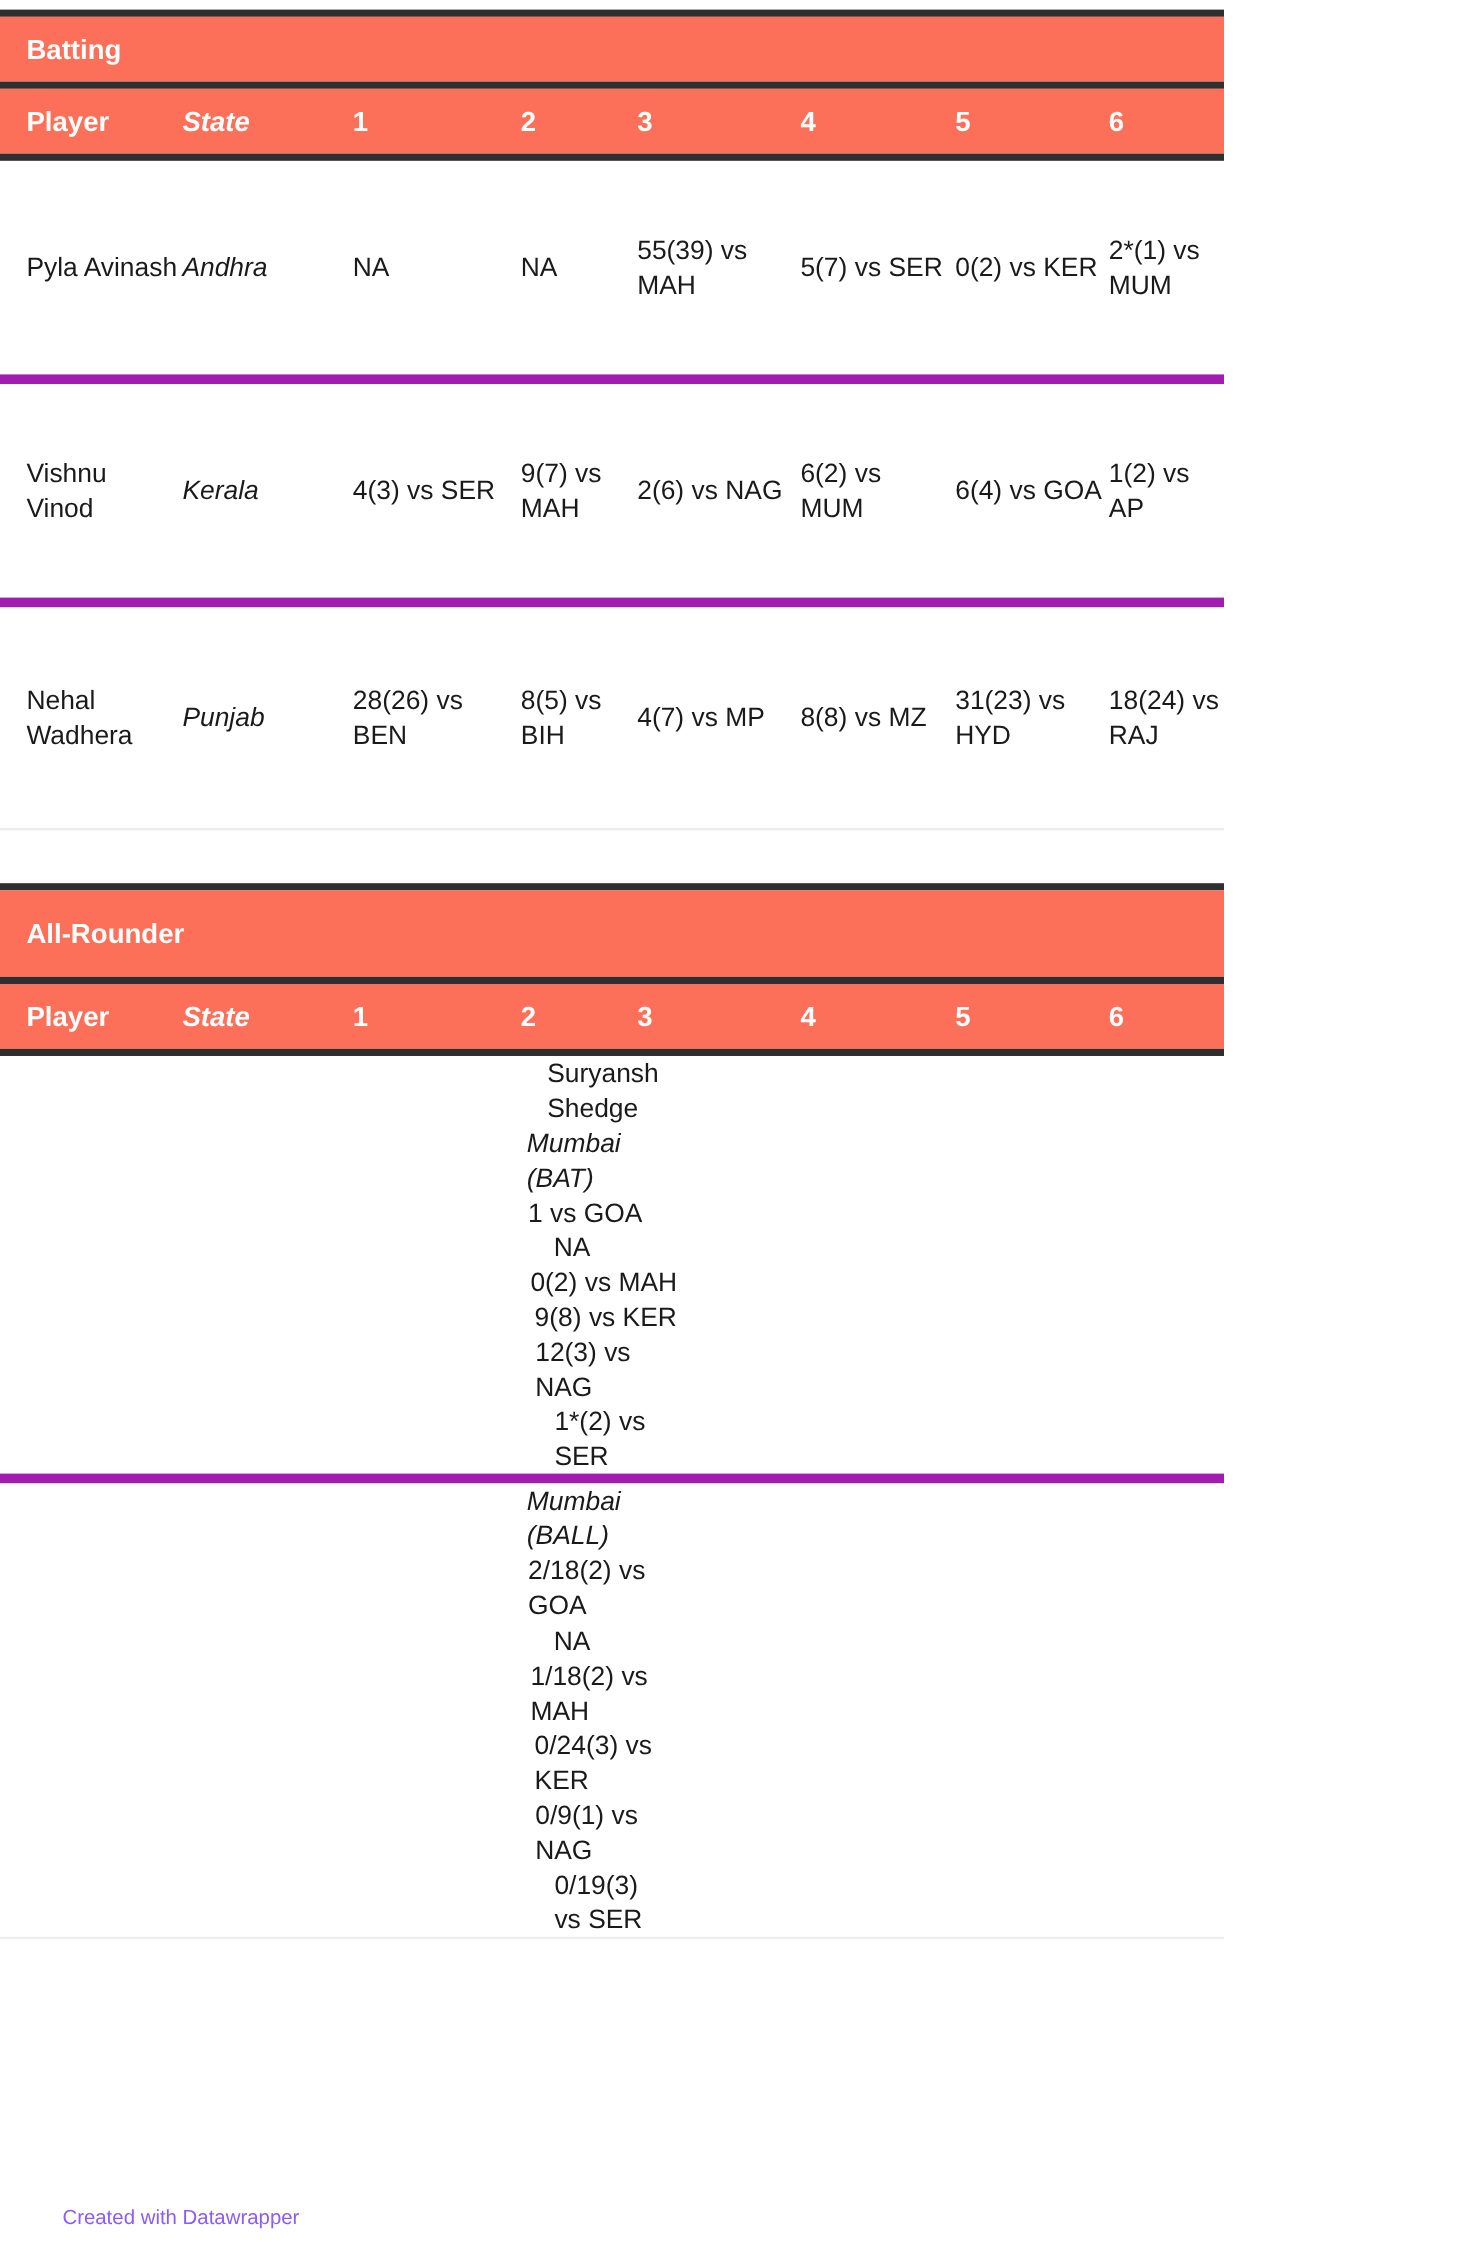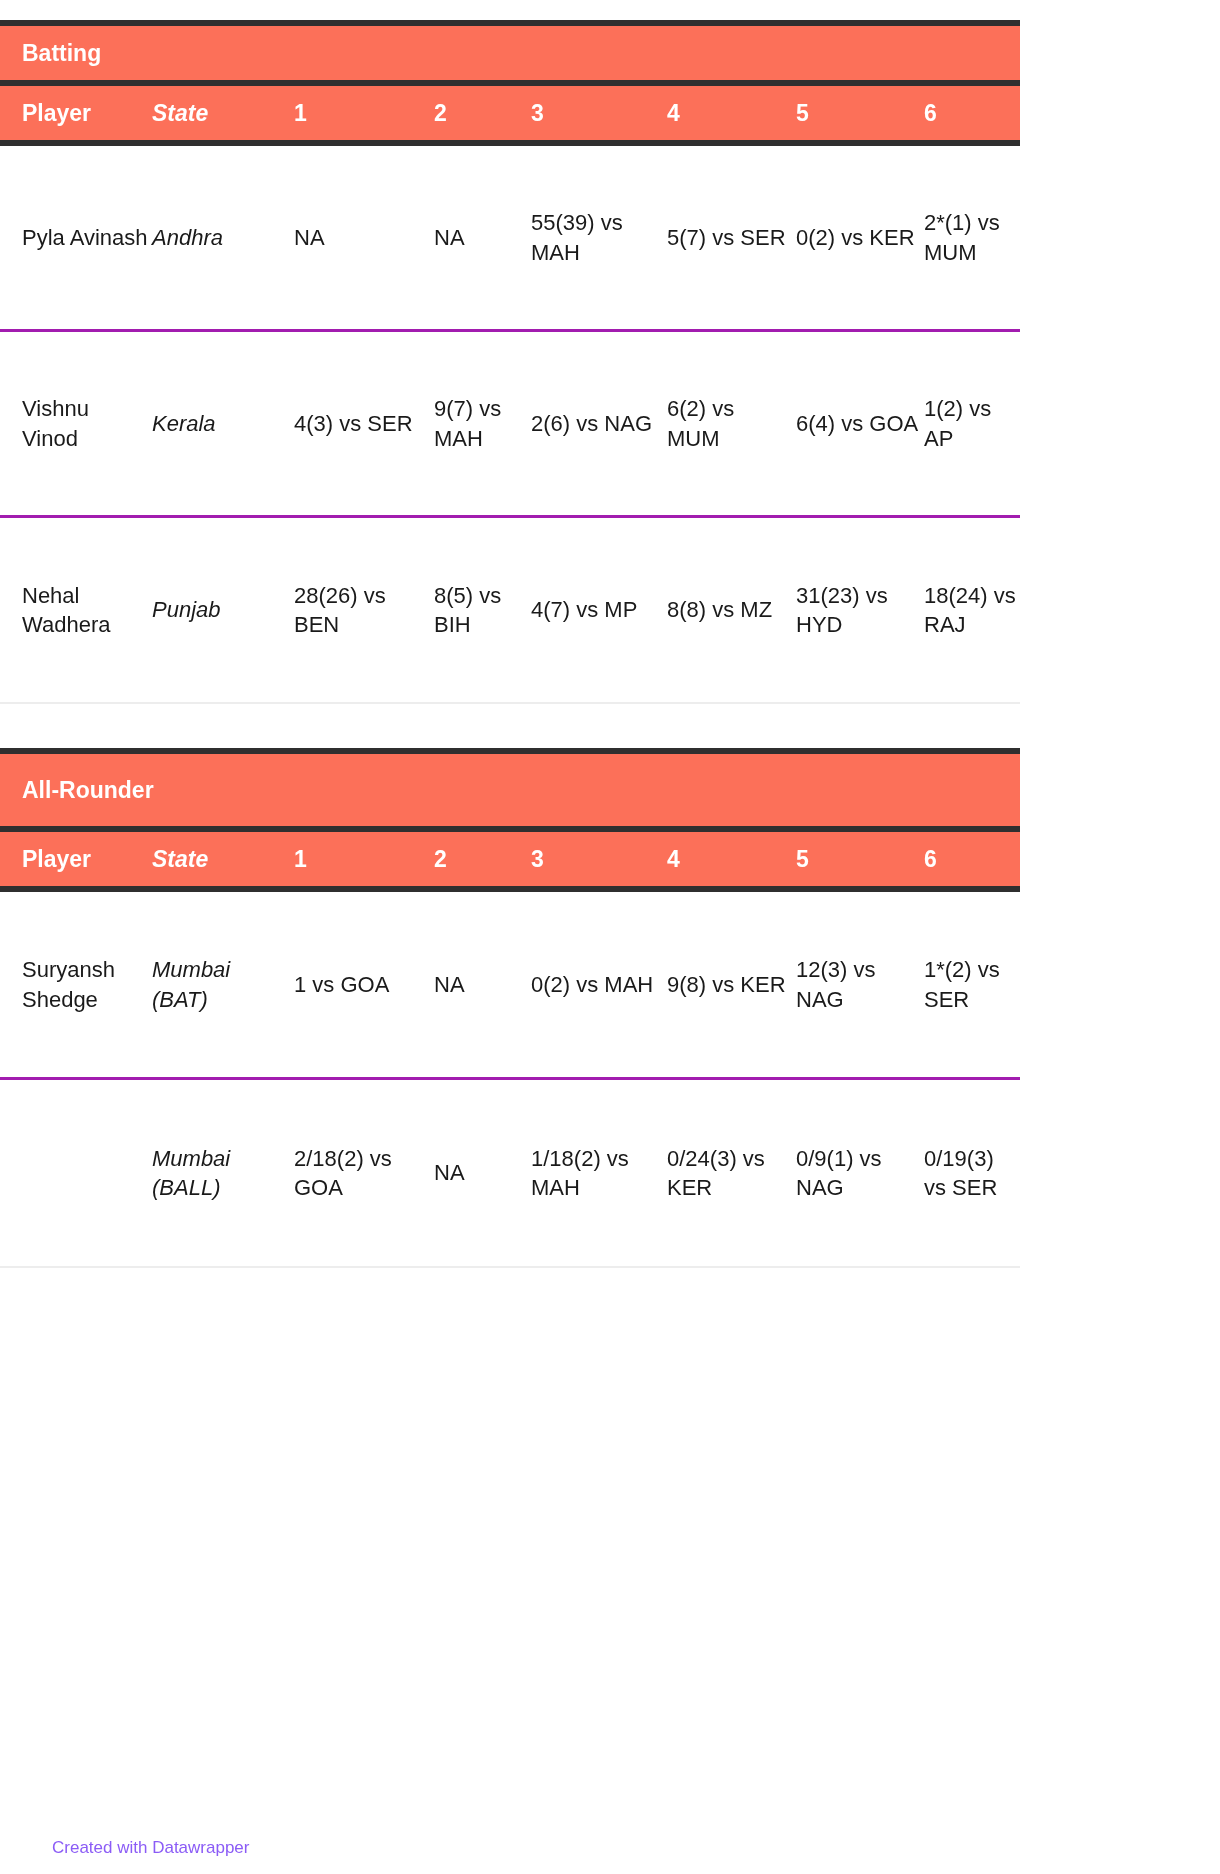--- a/index.html
+++ b/index.html
@@ -10,21 +10,21 @@
     background: #ffffff;
     font-family: "Liberation Sans", sans-serif;
     overflow: hidden;
   }
 
   .page {
     position: relative;
     width: 1120px;
     height: 1874px;
     background: #ffffff;
-    padding-top: 20px;
+    padding-top: 8px;
   }
 
   
   .table-block {
     width: 1020px;
     margin: 0 0 0 0;
     position: relative;
   }
 
   .rule-top {
@@ -89,32 +89,32 @@
     color: #ffffff;
     font-size: 23px;
     font-weight: bold;
   }
 
   .data-row {
     width: 1020px;
     min-height: 186px;
     display: flex;
     align-items: center;
-    border-bottom: 3px solid #a21caf;
+    border-bottom: 8px solid #a21caf;
   }
   .data-row.last { border-bottom: 2px solid #ededed; }
   .data-row .cell {
     font-size: 22px;
     color: #1a1a1a;
     line-height: 1.32;
     word-wrap: break-word;
     padding-right: 4px;
   }
 
-  .allrounder-row { min-height: 188px; }
+  .allrounder-row { min-height: 188px; flex-direction: column; }
 
   .spacer-gap {
     height: 44px;
     width: 1020px;
     background: #ffffff;
   }
 
   .footer {
     position: absolute;
     left: 16px;

